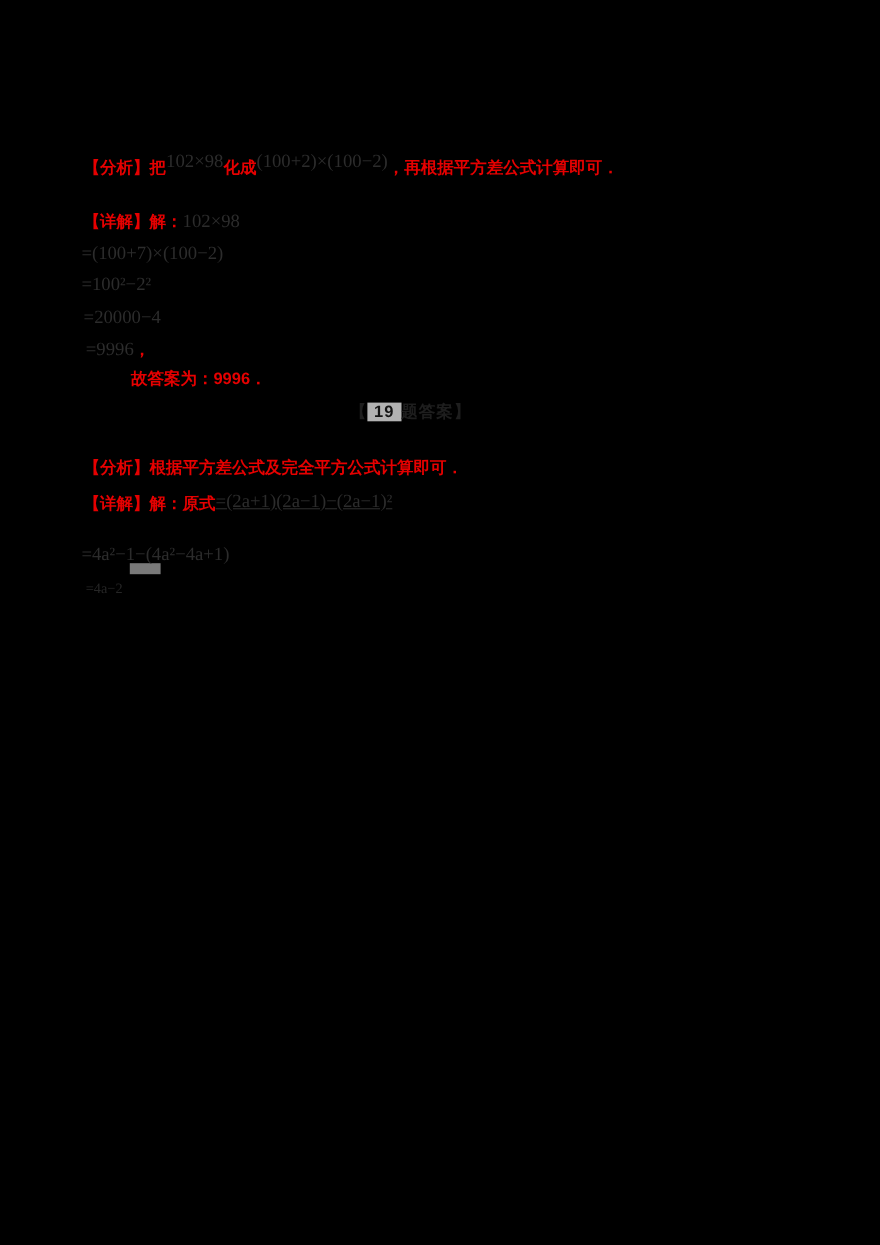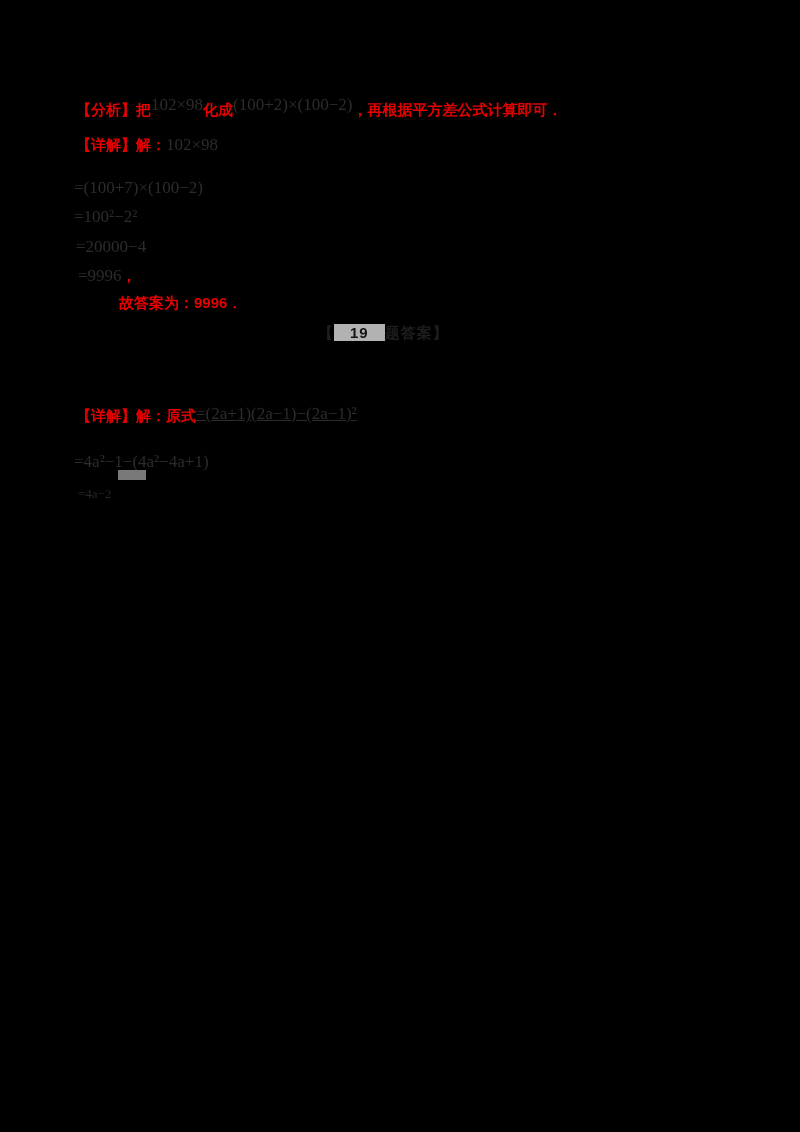--- a/index.html
+++ b/index.html
@@ -4,47 +4,48 @@
 <style>
   html,body{margin:0;padding:0;background:#000;}
   .page{
     position:relative;
     width:800px;height:860px;
     background:#000000;
     overflow:hidden;
     font-family:"Liberation Sans",sans-serif;
     font-size:15px;
     color:#1f1f1f;
+    margin-top:42px;
   }
   .line{position:absolute;white-space:nowrap;line-height:1.2;}
   .red{color:#e60000;font-weight:700;}
   .math{
     font-family:"Liberation Serif",serif;
     color:#2c2c2c;
     font-size:17px;
   }
   .raised{position:relative;top:-5px;display:inline-block;}
   .heading{font-weight:700;color:#1e1e1e;letter-spacing:1px;}
-  .num-chip{background:#b2b2b2;color:#141414;padding:0 16px;}
+  .num-chip{background:#b2b2b2;color:#141414;padding:0 6px;}
   .gray-patch{
     position:absolute;left:118px;top:470px;width:28px;height:10px;
     background:#8e8e8e;opacity:.85;
   }
   .small-math{font-size:13px;color:#262626;}
 </style>
 </head>
 <body>
 
 <div class="page">
 
   <div class="line" style="top:100px;left:76px;">
     <span class="red">【分析】</span><span class="red">把</span><span class="math raised">102×98</span><span class="red">化成</span><span class="math raised">(100+2)×(100−2)</span><span class="red">，再根据平方差公式计算即可．</span>
   </div>
 
-  <div class="line" style="top:135px;left:76px;">
+  <div class="line" style="top:149px;left:76px;">
     <span class="red">【详解】</span><span class="red">解：</span><span class="math">102×98</span>
   </div>
 
   <div class="line" style="top:178px;left:74px;">
     <span class="math">=(100+7)×(100−2)</span>
   </div>
   <div class="line" style="top:207px;left:74px;">
     <span class="math">=100²−2²</span>
   </div>
   <div class="line" style="top:237px;left:76px;">
@@ -55,20 +56,23 @@
   </div>
 
   <div class="line" style="top:294px;left:76px;padding-left:43px;">
     <span class="red">故答案为：9996．</span>
   </div>
 
   <div class="line heading" style="top:324px;left:318px;">
     <span>【</span><span class="num-chip">19</span><span>题答案】</span>
   </div>
 
+  <div class="line" style="top:375px;left:76px;">
+    <span class="red">【分析】</span><span class="red">根据平方差公式及完全平方公式计算即可．</span>
+  </div>
 
   <div class="line" style="top:406px;left:76px;">
     <span class="red">【详解】</span><span class="red">解：原式</span><span class="math" style="position:relative;top:-2px;text-decoration:underline;">=(2a+1)(2a−1)−(2a−1)²</span>
   </div>
 
   <div class="gray-patch"></div>
   <div class="line" style="top:452px;left:74px;">
     <span class="math">=4a²−1−(4a²−4a+1)</span>
   </div>
 

